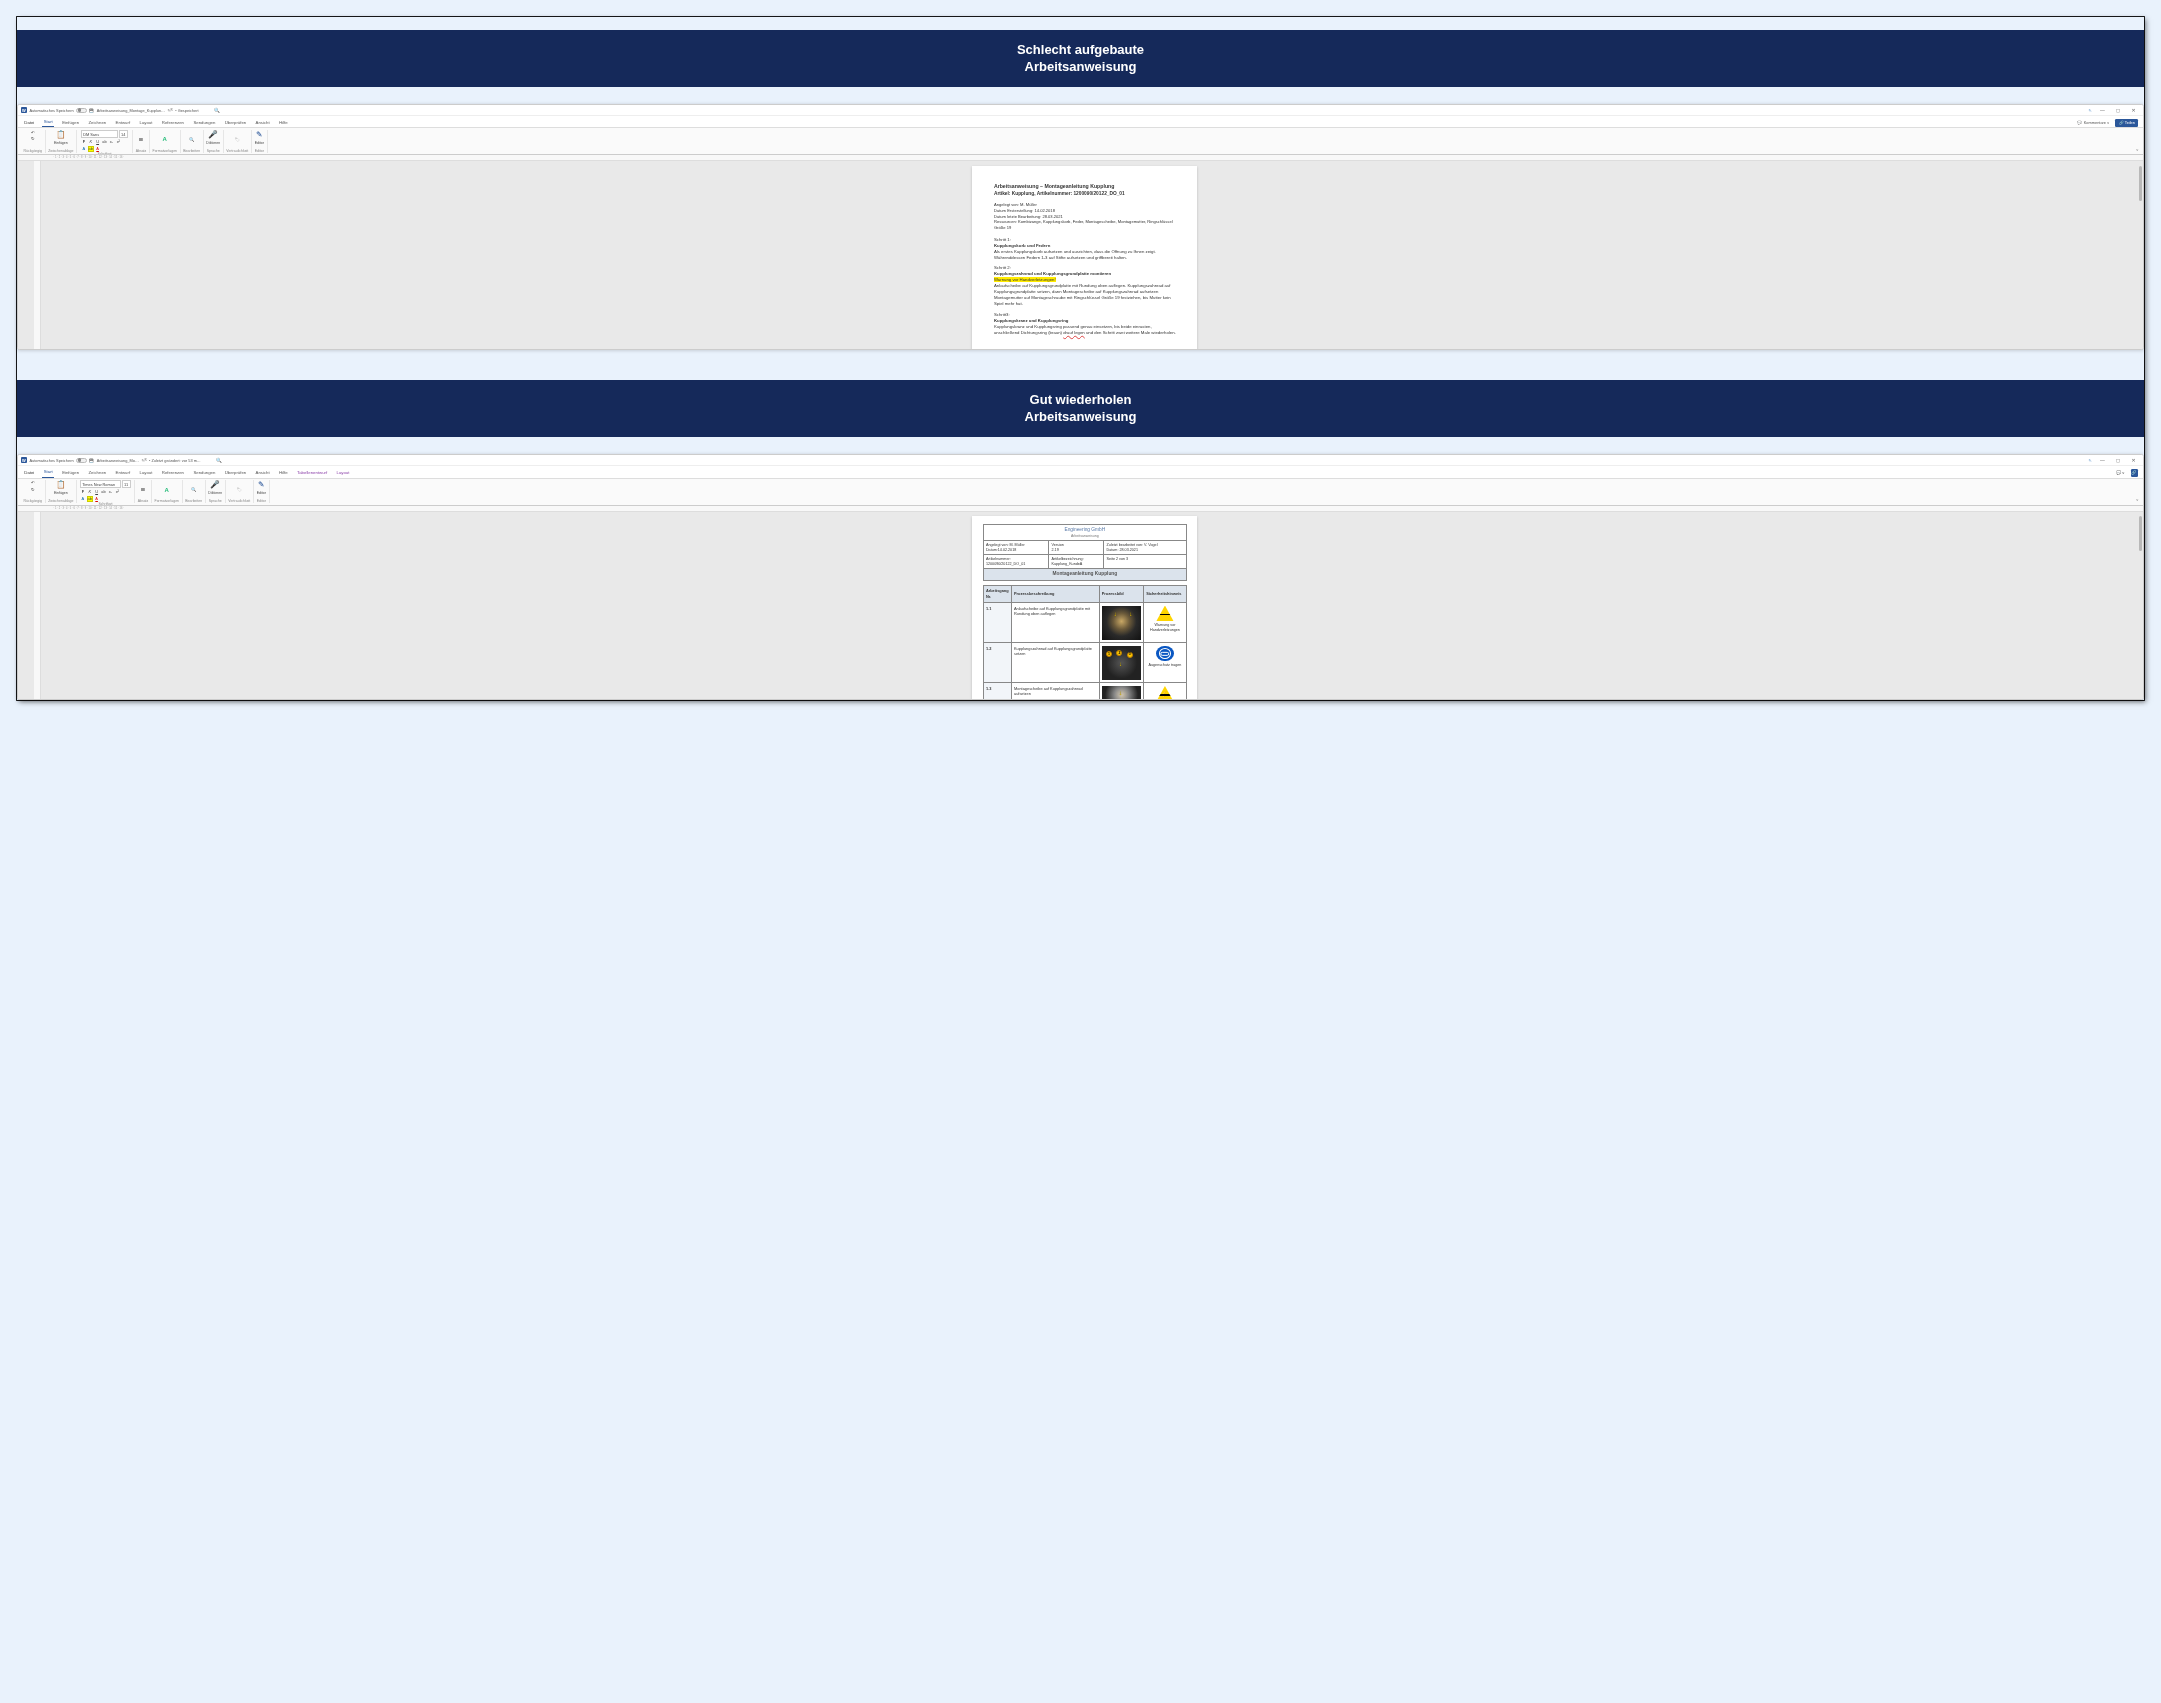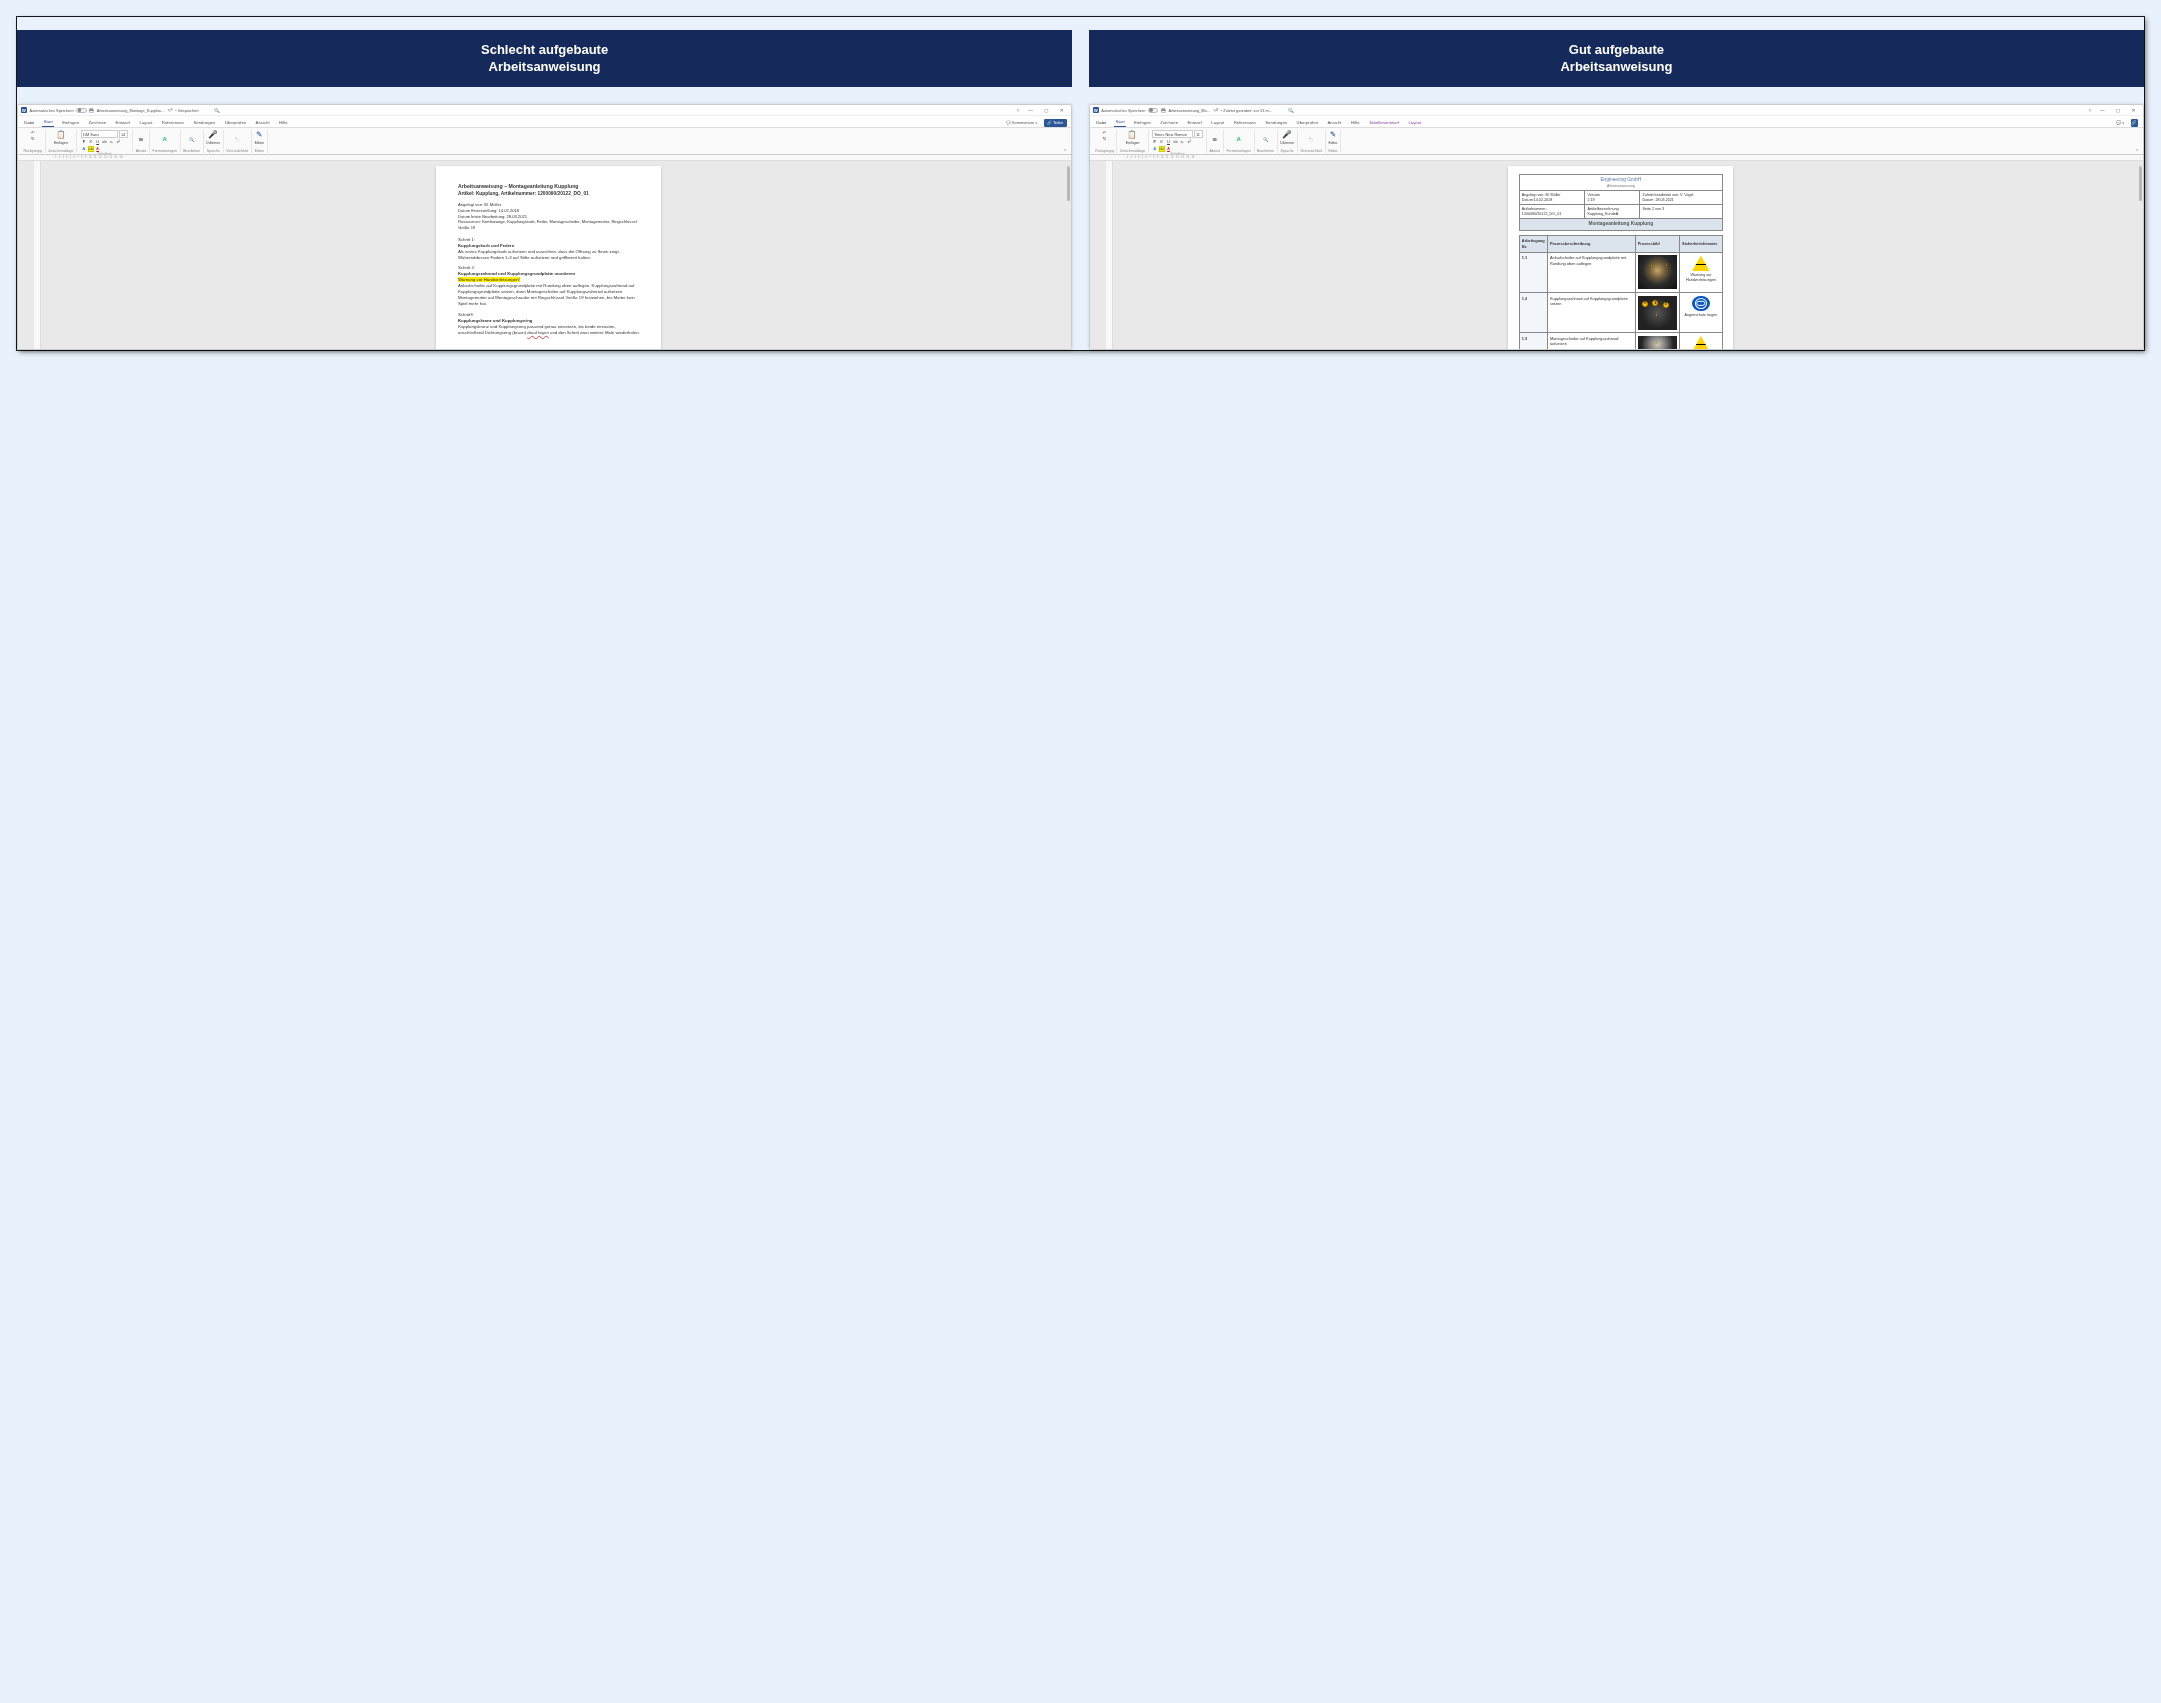--- a/index.html
+++ b/index.html
@@ -7,20 +7,21 @@
   font-family: "Segoe UI", Arial, sans-serif;
   background: #e9f2fc;
   padding: 17.3px;
 }
 .outer {
   display: flex;
   gap: 17.3px;
   background: #e9f2fc;
   padding: 0;
   box-shadow: 0 0 0 0.9px #000, 1.7px 1.7px 5.2px rgba(0,0,0,.5);
+  flex-direction: column;
 }
 .col { flex: 1; display: flex; flex-direction: column; }
 .banner {
   background: #15295a;
   color: #fff;
   text-align: center;
   padding: 12px 8.6px;
   font-size: 13px;
   font-weight: 600;
   line-height: 1.25;
@@ -315,21 +316,21 @@
           <div>Montagemutter auf Montageschraube mit Ringschlüssel Größe 19 festziehen, bis Mutter kein Spiel mehr hat.</div>
           <div class="step-label">Schritt3:</div>
           <div class="st-bold">Kupplungskranz und Kupplungsring</div>
           <div><span>Kupplungskranz und Kupplungsring passend genau einsetzen, bis beide einrasten, anschließend Dichtungsring (braun) </span><span class="wavy">drauf legen</span><span> und den Schritt zwei weitere Male wiederholen.</span></div>
         </div>
       </div>
     </div>
   </div>
 
   <div class="col">
-    <div class="banner" style="white-space:pre-line">Gut aufgebaute
+    <div class="banner" style="white-space:pre-line">Gut wiederholen
 Arbeitsanweisung</div>
     <div class="word-window">
       <div class="titlebar">
         <span class="icon-word">W</span>
         <span>Automatisches Speichern</span>
         <span class="autosave-toggle">
             <span class="knob"></span>
           </span>
         <span style="color:#2b579a">💾</span>
         <span>Arbeitsanweisung_Mo…</span>

